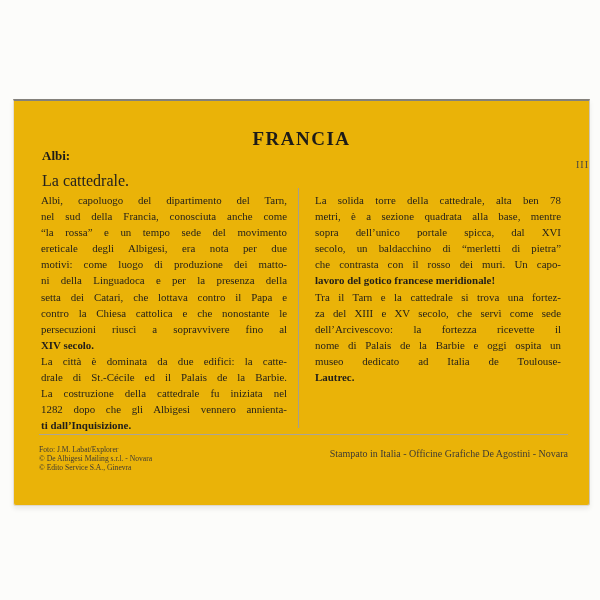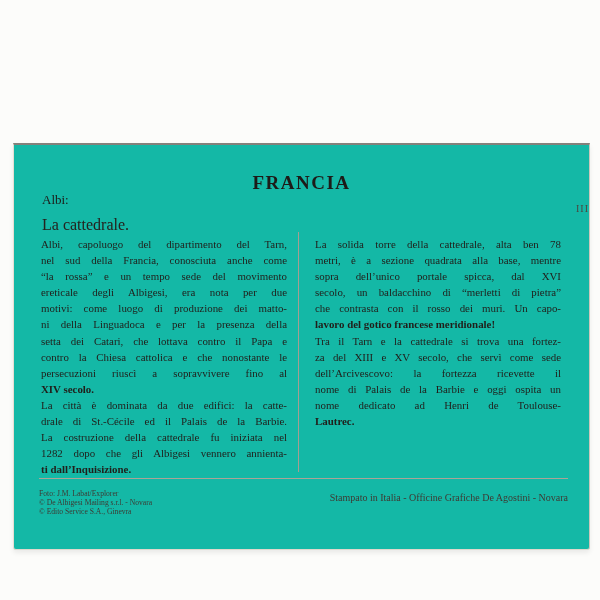--- a/index.html
+++ b/index.html
@@ -13,28 +13,27 @@
     background: #fcfcfa;
     font-family: "Liberation Serif", serif;
     overflow: hidden;
   }
   .card {
     position: absolute;
     left: 13px;
     top: 99px;
     width: 575px;
     height: 404px;
-    background: #14b8a6;
+    background: #eab308;
     border-top: 2px solid #84817b;
     border-right: 1px solid #ccc6bb;
     border-left: 1px solid #e6dfd4;
     border-bottom: 1px solid #e0d9cd;
     border-radius: 0 0 3px 3px;
     box-shadow: 0 3px 5px rgba(0,0,0,0.07);
-    margin-top: 44px;
   }
   .country-title {
     position: absolute;
     left: 0;
     right: 0;
     top: 27px;
     text-align: center;
     font-size: 19px;
     font-weight: bold;
     letter-spacing: 1.5px;
@@ -48,21 +47,21 @@
     text-align: right;
     font-size: 10px;
     letter-spacing: 1px;
     color: #4a463f;
   }
   .place-title {
     position: absolute;
     left: 28px;
     top: 47px;
     font-size: 13px;
-    font-weight: normal;
+    font-weight: bold;
     color: #1d1b18;
   }
   .subject-title {
     position: absolute;
     left: 28px;
     top: 71px;
     font-size: 16px;
     color: #25221e;
   }
   .col {
@@ -156,21 +155,21 @@
       <div class="line">La solida torre della cattedrale, alta ben 78</div>
       <div class="line">metri, è a sezione quadrata alla base, mentre</div>
       <div class="line">sopra dell’unico portale spicca, dal XVI</div>
       <div class="line">secolo, un baldacchino di “merletti di pietra”</div>
       <div class="line">che contrasta con il rosso dei muri. Un capo-</div>
       <div class="line pend">lavoro del gotico francese meridionale!</div>
       <div class="line">Tra il Tarn e la cattedrale si trova una fortez-</div>
       <div class="line">za del XIII e XV secolo, che servì come sede</div>
       <div class="line">dell’Arcivescovo: la fortezza ricevette il</div>
       <div class="line">nome di Palais de la Barbie e oggi ospita un</div>
-      <div class="line">nome dedicato ad Henri de Toulouse-</div>
+      <div class="line">museo dedicato ad Italia de Toulouse-</div>
       <div class="line pend">Lautrec.</div>
     </div>
 
   <div class="bottom-rule"></div>
 
   <div class="credits-left">
     <div>Foto: J.M. Labat/Explorer</div>
     <div>© De Albigesi Mailing s.r.l. - Novara</div>
     <div>© Edito Service S.A., Ginevra</div>
   </div>

